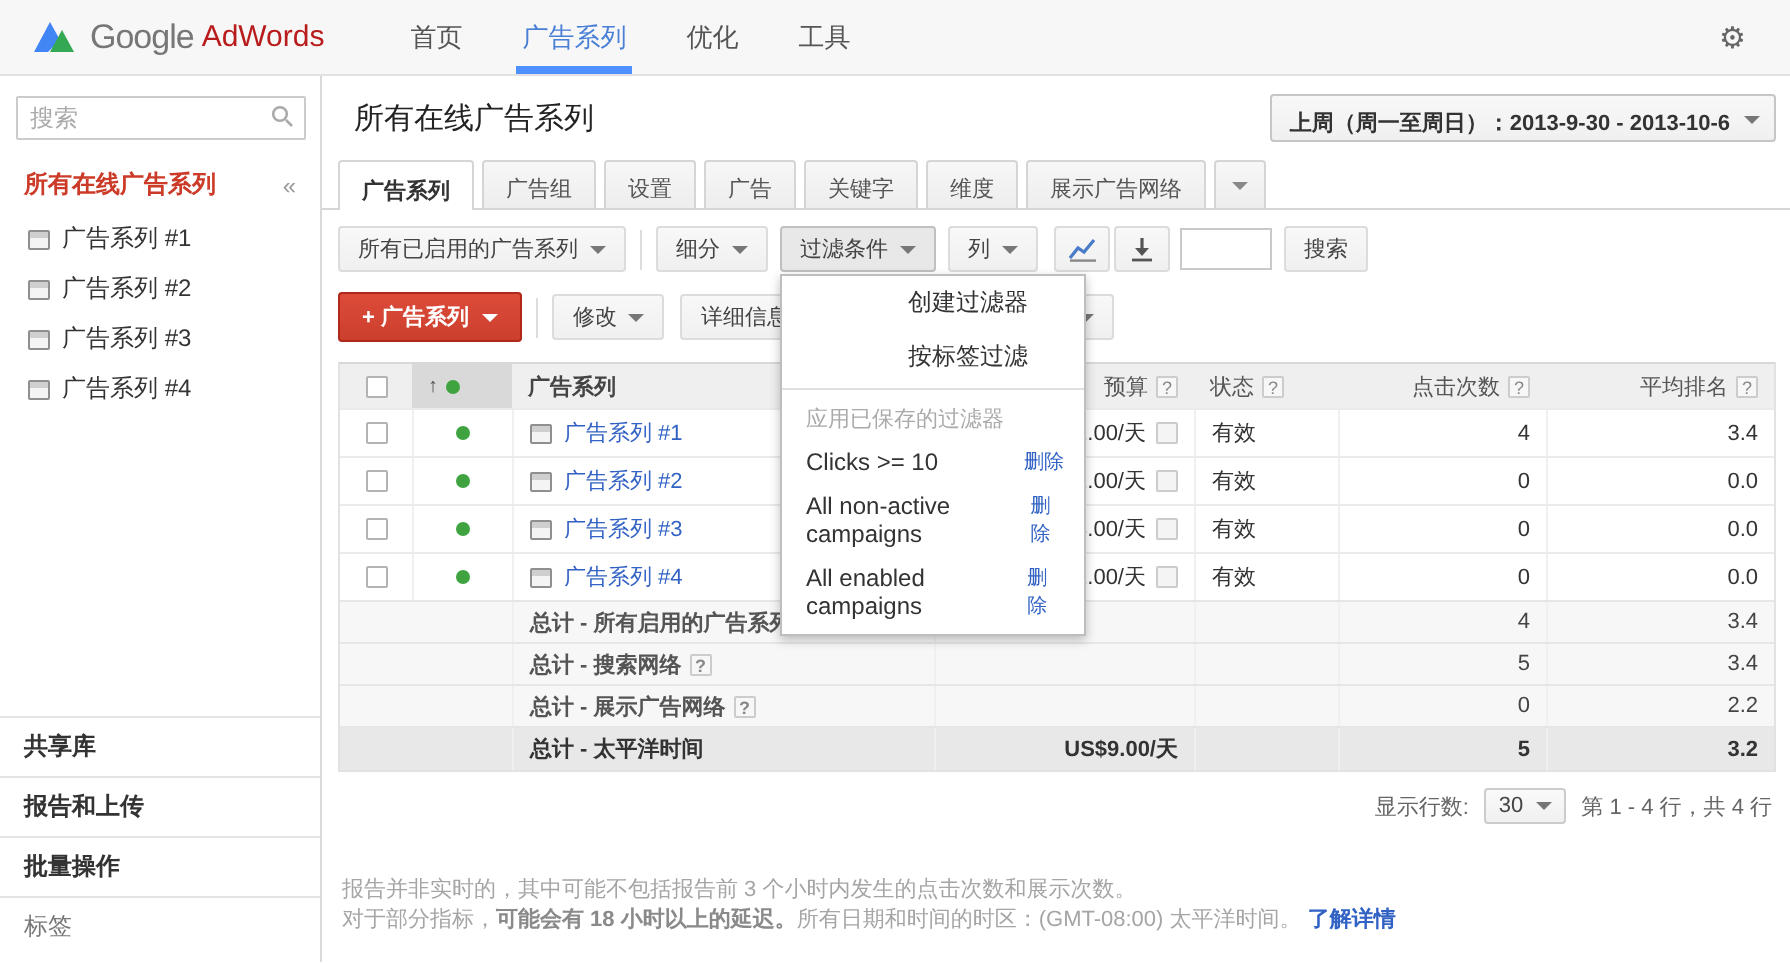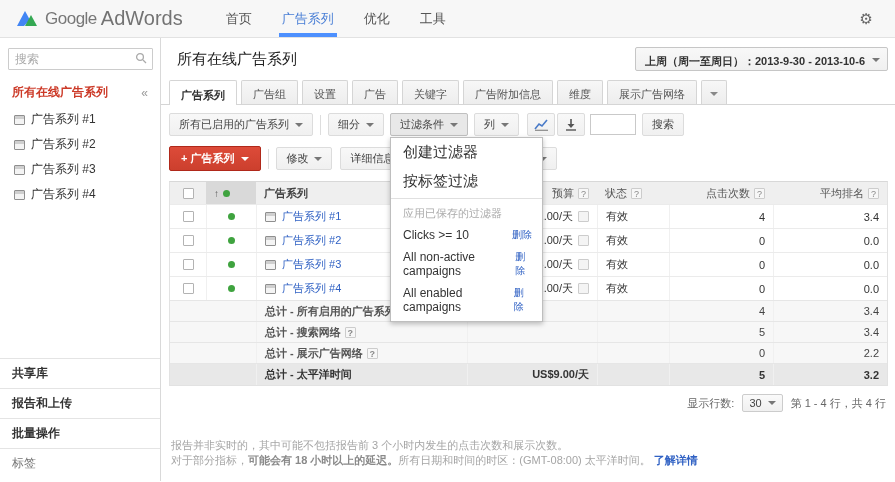--- a/index.html
+++ b/index.html
@@ -9,21 +9,21 @@
     background:#fff; color:#333; overflow:hidden; position:relative;
   }
   
   .topbar {
     height:38px; background:#f7f7f7; border-bottom:1px solid #e2e2e2;
     display:flex; align-items:center; position:relative;
   }
   .logo { display:flex; align-items:center; margin-left:16px; }
   .logo-mark { width:22px; height:20px; margin-right:7px; }
   .brand-primary { font-size:17px; color:#777; letter-spacing:-.5px;text-align:center; }
-  .brand-secondary { font-size:20px; color:#737373; margin-left:4px; }
+  .brand-secondary { font-size:15px; color:#b91c1c; margin-left:4px; }
   .topnav { display:flex; height:100%; margin-left:28px; }
   .topnav-item {
     font-size:13px; color:#555; padding:0 3px; margin:0 12px;
     display:flex; align-items:center; height:100%; position:relative; cursor:pointer;
   }
   .topnav-item.active { color:#4a7fd6; }
   .topnav-item.active::after {
     content:""; position:absolute; left:0; right:0; bottom:0; height:4px; background:#4d90fe;
   }
   .gear { position:absolute; right:22px; top:10px; font-size:15px; color:#666; cursor:pointer; }
@@ -146,21 +146,21 @@
   .notes { margin:26px 0 0 10px; font-size:11px; color:#a5a5a5; line-height:15px; }
   .notes b { color:#8a8a8a; }
   .link { color:#3162c4; cursor:pointer; text-decoration:none; }
   .notes .link { font-weight:bold; }
   
   .filter-wrap { position:relative; }
   .filter-menu {
     position:absolute; left:0; top:24px; width:153px; background:#fff;
     border:1px solid #bebebe; box-shadow:0 2px 5px rgba(0,0,0,.25); z-index:30; padding-bottom:3px;
   }
-  .fm-item { font-size:15px; color:#333; padding:5px 12px; cursor:pointer; }
+  .fm-item { font-size:12px; color:#333; padding:5px 28px; cursor:pointer;text-align:right; }
   .fm-sep { border-top:1px solid #e0e0e0; margin-top:2px; }
   .fm-head { font-size:11px; color:#aaa; padding:7px 12px 3px; }
   .fm-saved { display:flex; justify-content:space-between; align-items:center; padding:4px 10px 4px 12px; cursor:pointer; }
   .fm-saved .name { font-size:12px; color:#333; }
   .fm-saved .del { font-size:10px; }
 </style>
 </head>
 <body>
 
 <div class="topbar">
@@ -229,21 +229,20 @@
         <span class="caret"></span>
       </button>
     </div>
 
     <div class="tabs">
       <div class="tab active">广告系列</div>
       <div class="tab">广告组</div>
       <div class="tab">设置</div>
       <div class="tab">广告</div>
       <div class="tab">关键字</div>
-      <div class="tab">广告附加信息</div>
       <div class="tab">维度</div>
       <div class="tab">展示广告网络</div>
       <div class="tab more"><span class="caret"></span></div>
     </div>
 
     <div class="toolbar">
       <button class="gbtn">
         <span>所有已启用的广告系列</span>
           <span class="caret"></span>
       </button>

